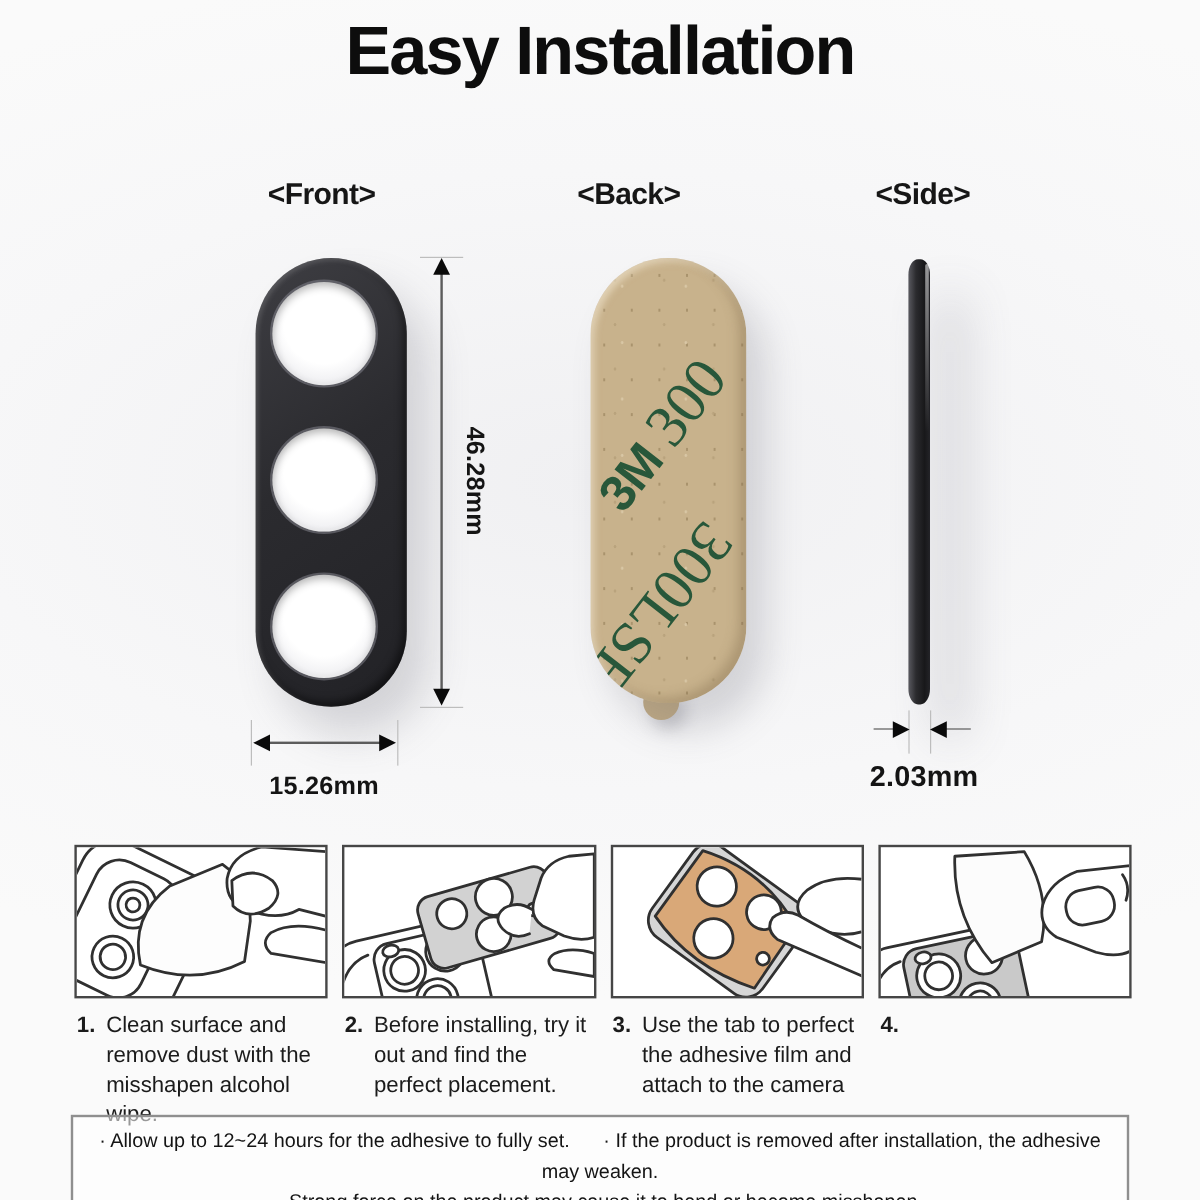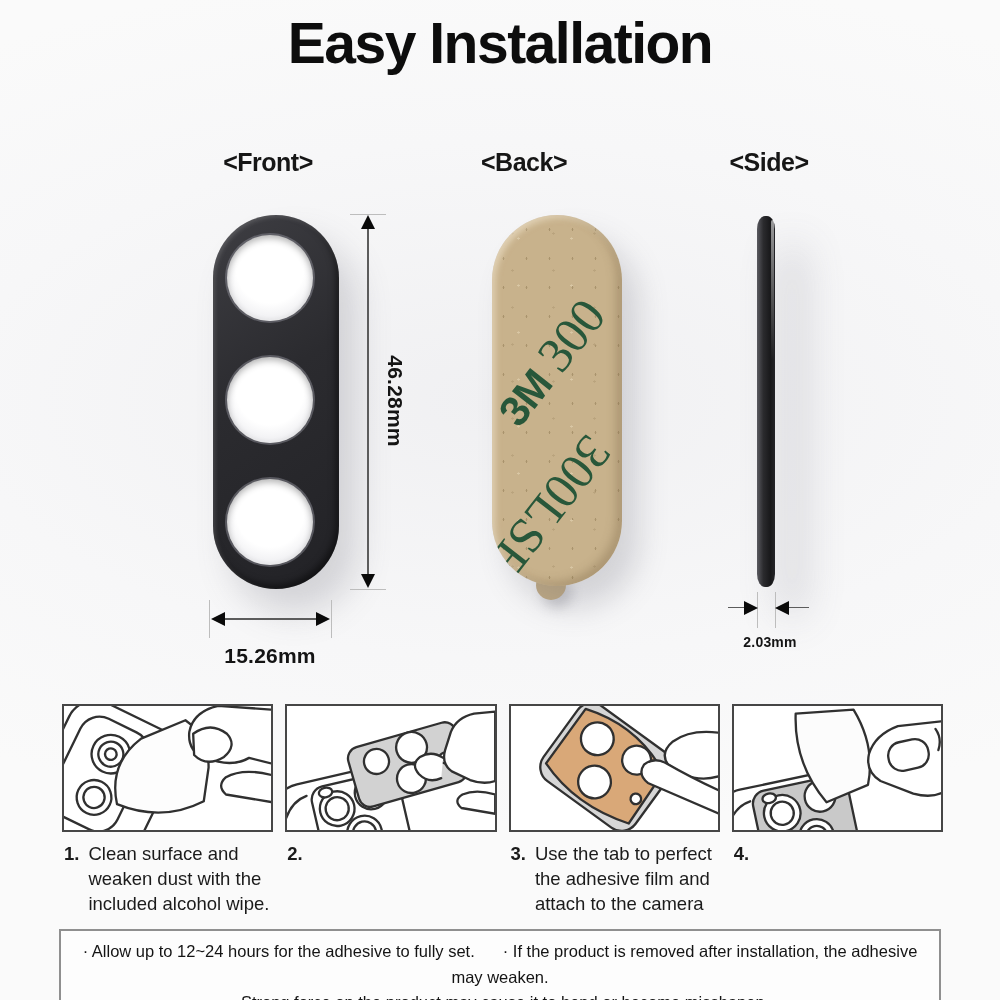--- a/index.html
+++ b/index.html
@@ -122,21 +122,21 @@
 <div class="abs side-piece">
   <div class="side-glint"></div>
 </div>
 
 <div class="abs dim-cap" style="left:757px;top:592px;width:1px;height:36px"></div>
 <div class="abs dim-cap" style="left:775px;top:592px;width:1px;height:36px"></div>
 <div class="abs dim-line" style="left:728px;top:607px;width:18px;height:1.2px"></div>
 <div class="abs dim-line" style="left:787px;top:607px;width:22px;height:1.2px"></div>
 <div class="abs arr arr-right" style="left:744px;top:601px"></div>
 <div class="abs arr arr-left" style="left:775px;top:601px"></div>
-<div class="abs dim-text" style="left:770px;top:634px;transform:translateX(-50%);font-size:14px">2.03mm</div>
+<div class="abs dim-text" style="left:770px;top:634px;transform:translateX(-50%);font-size:24px">2.03mm</div>
 
 <div class="abs steps-row">
 
   <div class="step-box">
     <svg viewBox="0 0 215 125">
       <g fill="#ffffff" stroke="#303030" stroke-width="2.4" stroke-linejoin="round" stroke-linecap="round">
         <g transform="rotate(26 50 100)">
           <rect x="-30" y="8" width="122" height="235" rx="30"></rect>
           <rect x="-14" y="22" width="76" height="112" rx="22"></rect>
           <circle cx="26" cy="54" r="20"></circle>
@@ -219,24 +219,25 @@
         <rect x="160" y="34" width="42" height="30" rx="14" transform="rotate(-12 181 49)"></rect>
         <path d="M209 22 q7 10 3 22" fill="none"></path>
       </g>
     </svg>
   </div>
 </div>
 
 <div class="abs captions-row">
   <div class="step-caption">
     <span class="step-num">1.</span>
-    <span>Clean surface and weaken dust with the included alcohol wipe.</span>
+    <span>Clean surface and remove dust with the misshapen alcohol wipe.</span>
   </div>
   <div class="step-caption">
     <span class="step-num">2.</span>
+    <span>Before installing, try it out and find the perfect placement.</span>
   </div>
   <div class="step-caption">
     <span class="step-num">3.</span>
     <span>Use the tab to perfect the adhesive film and attach to the camera</span>
   </div>
   <div class="step-caption">
     <span class="step-num">4.</span>
   </div>
 </div>
 

